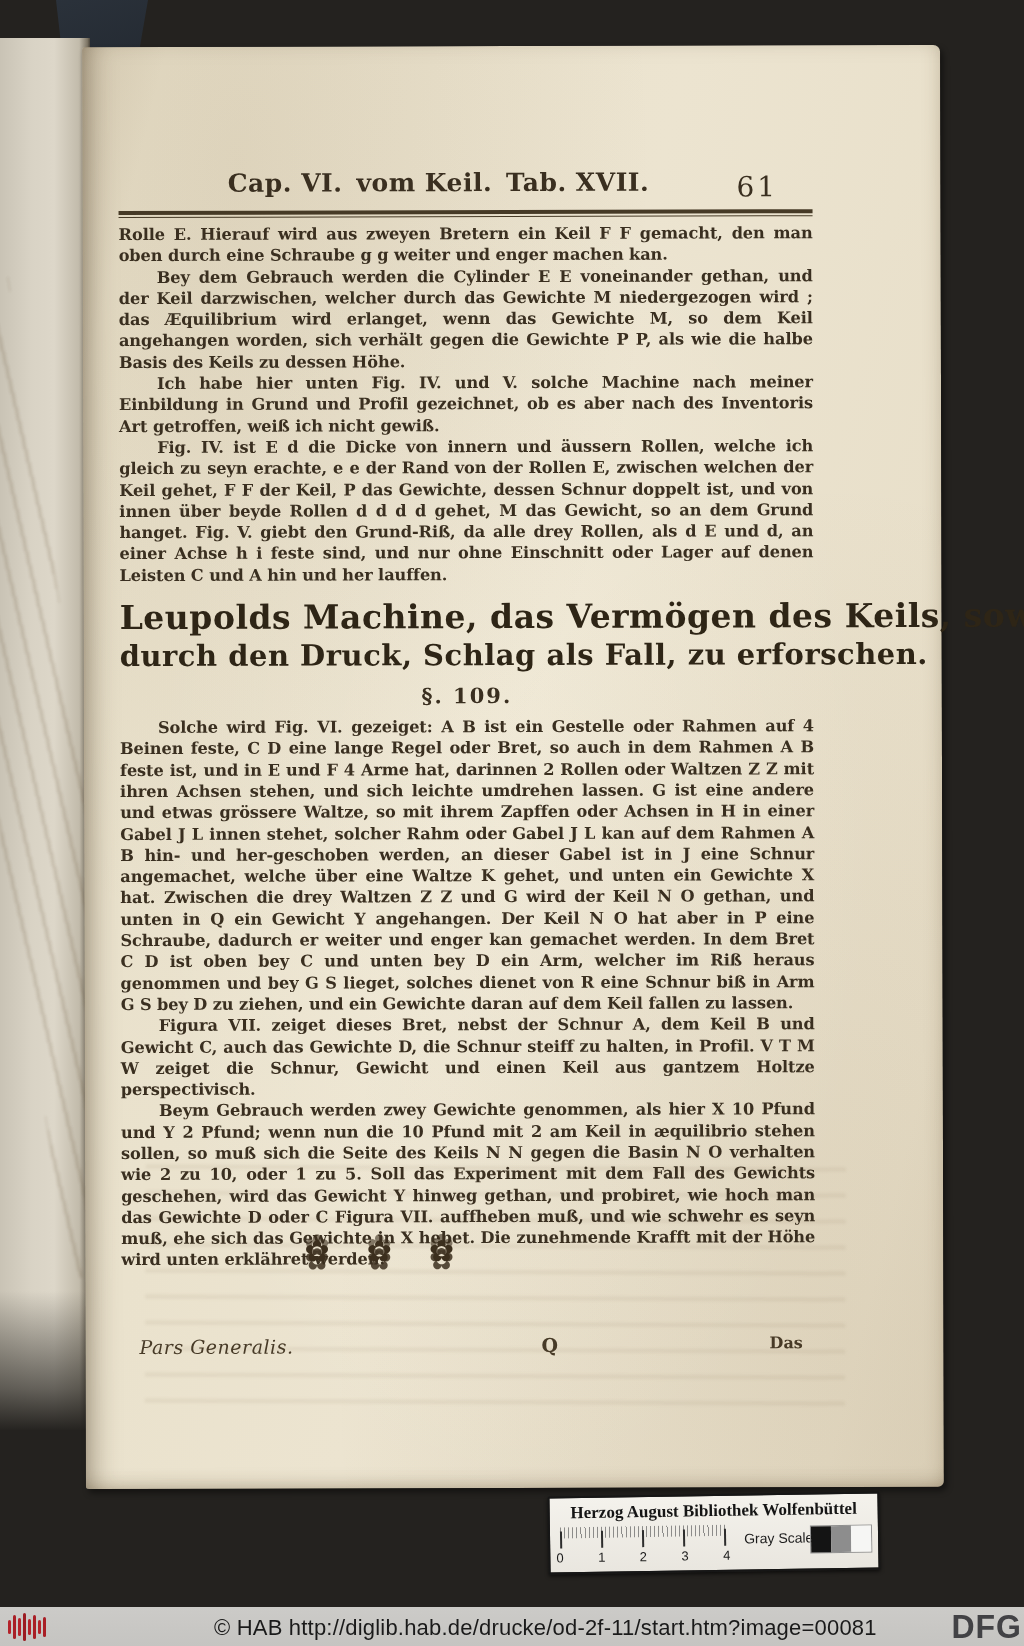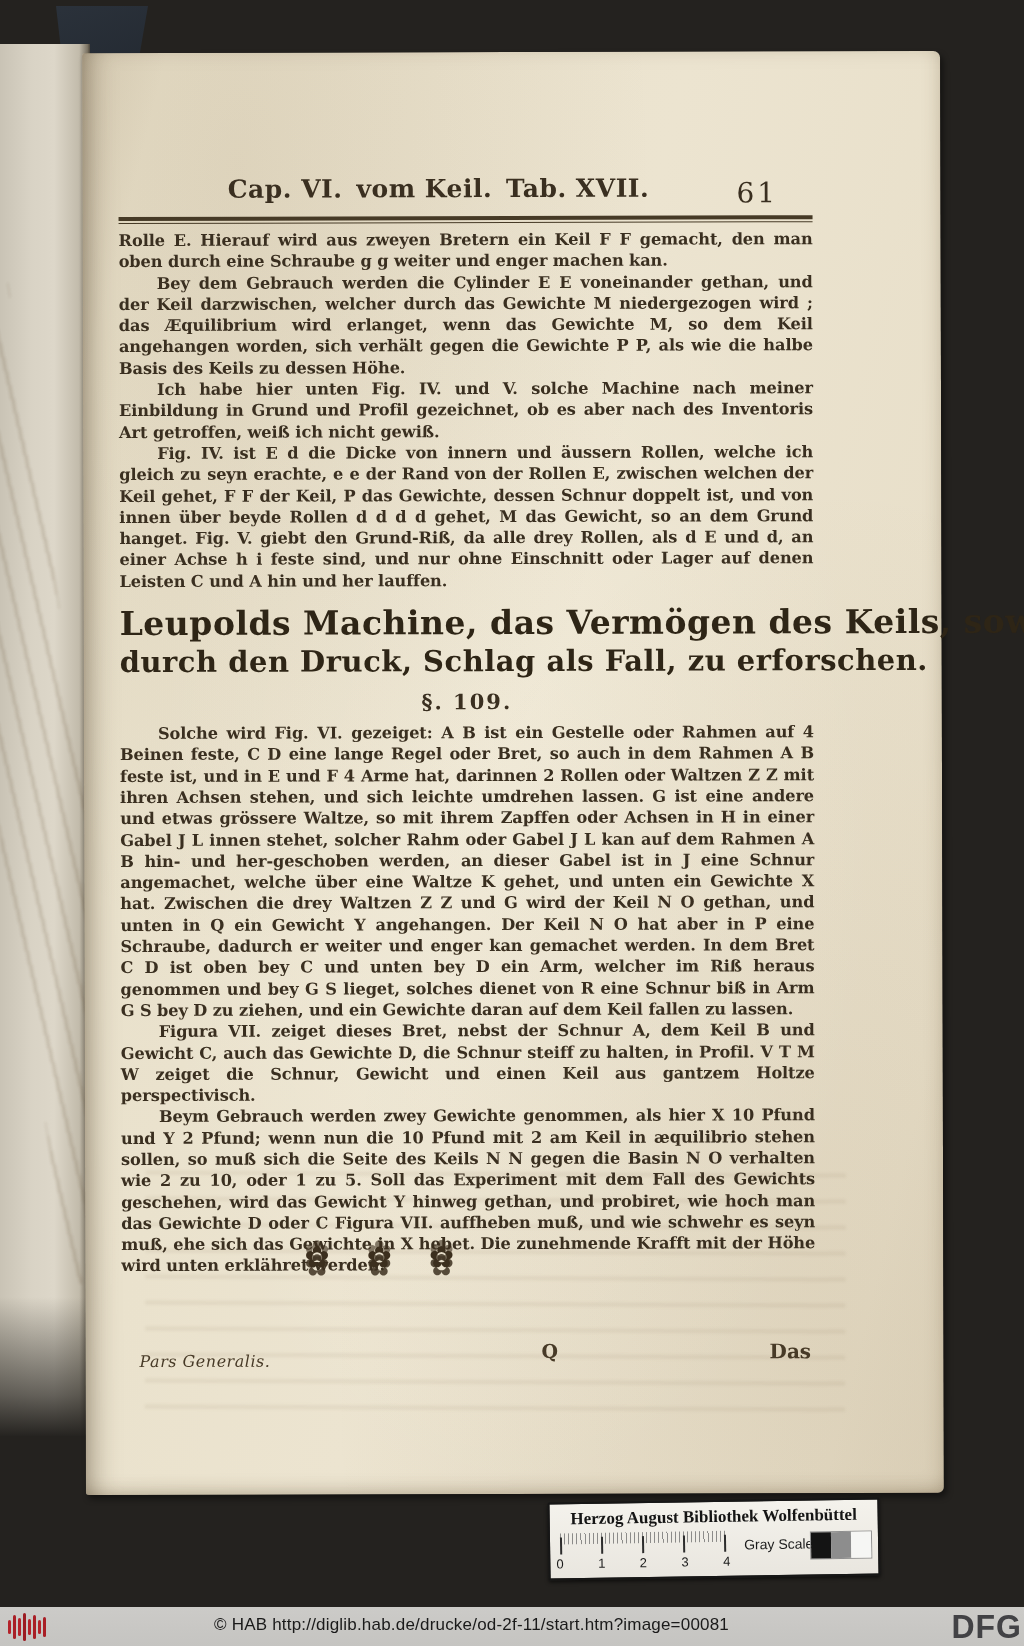--- a/index.html
+++ b/index.html
@@ -1,21 +1,21 @@
 <!DOCTYPE html>
 <html><head>
 <meta charset="utf-8">
 <style>
   html,body{margin:0;padding:0;}
   body{
     width:1024px;height:1646px;position:relative;overflow:hidden;
     background:#24221f;
     font-family:"DejaVu Serif", serif;
   }
-  .scene{position:absolute;inset:0;margin-top:6px;}
+  .scene{position:absolute;inset:0;}
 
   
   .cover-corner{
     position:absolute;left:38px;top:0;width:170px;height:170px;
     background:linear-gradient(160deg,#2b323b 0%,#222830 55%,#1b1f26 100%);
     clip-path:polygon(18px 0, 110px 0, 84px 150px, 30px 105px);
   }
 
   
   .facing-page{
@@ -98,23 +98,23 @@
     text-align:center;transform:translateX(-62px);
     color:#3c2f1e;
   }
   .fleuron{
     font-family:"DejaVu Sans",sans-serif;font-size:30px;line-height:30px;
     display:inline-block;margin:0 16px;
     text-shadow:0 8px 0 rgba(60,47,30,.85), 0 -6px 0 rgba(60,47,30,.6);
   }
 
   .footer-line{position:absolute;left:36px;top:1288px;width:694px;height:30px;color:#473a27;}
-  .pars{position:absolute;left:18px;top:11px;font-style:italic;font-size:16px;letter-spacing:.5px;}
+  .pars{position:absolute;left:18px;top:1px;font-style:italic;font-size:19px;letter-spacing:.5px;}
   .signature{position:absolute;left:420px;top:0;font-weight:bold;font-size:19px;}
-  .catchword{position:absolute;left:648px;top:0;font-weight:bold;font-size:20px;}
+  .catchword{position:absolute;left:648px;top:0;font-weight:bold;font-size:16px;}
 
   
   .hab-label{
     position:absolute;left:548px;top:1494px;width:332px;height:78px;
     background:linear-gradient(180deg,#f4f2ec,#e9e6df);
     border:2px solid #161616;border-radius:2px;
     transform:rotate(-.9deg);
     box-shadow:0 2px 4px rgba(0,0,0,.6);
     padding:5px 8px;box-sizing:border-box;
   }
@@ -145,21 +145,21 @@
   .patch{width:20px;height:26px;}
 
   
   .bottom-bar{
     position:absolute;left:0;bottom:0;width:1024px;height:39px;
     background:linear-gradient(180deg,#cccbc8,#c5c4c1);
   }
   .hab-logo{position:absolute;left:6px;top:4px;}
   .copyright{
     position:absolute;left:214px;top:8px;
-    font-family:"Liberation Sans",sans-serif;font-size:17px;color:#1a1a1a;
+    font-family:"Liberation Sans",sans-serif;font-size:22px;color:#1a1a1a;
     letter-spacing:.2px;white-space:nowrap;
   }
   .dfg-logo{
     position:absolute;right:2px;top:1px;
     font-family:"Liberation Sans",sans-serif;font-weight:bold;font-size:32px;
     color:#424245;letter-spacing:1px;transform:scaleY(1.05);
   }
 </style>
 </head>
 <body>

